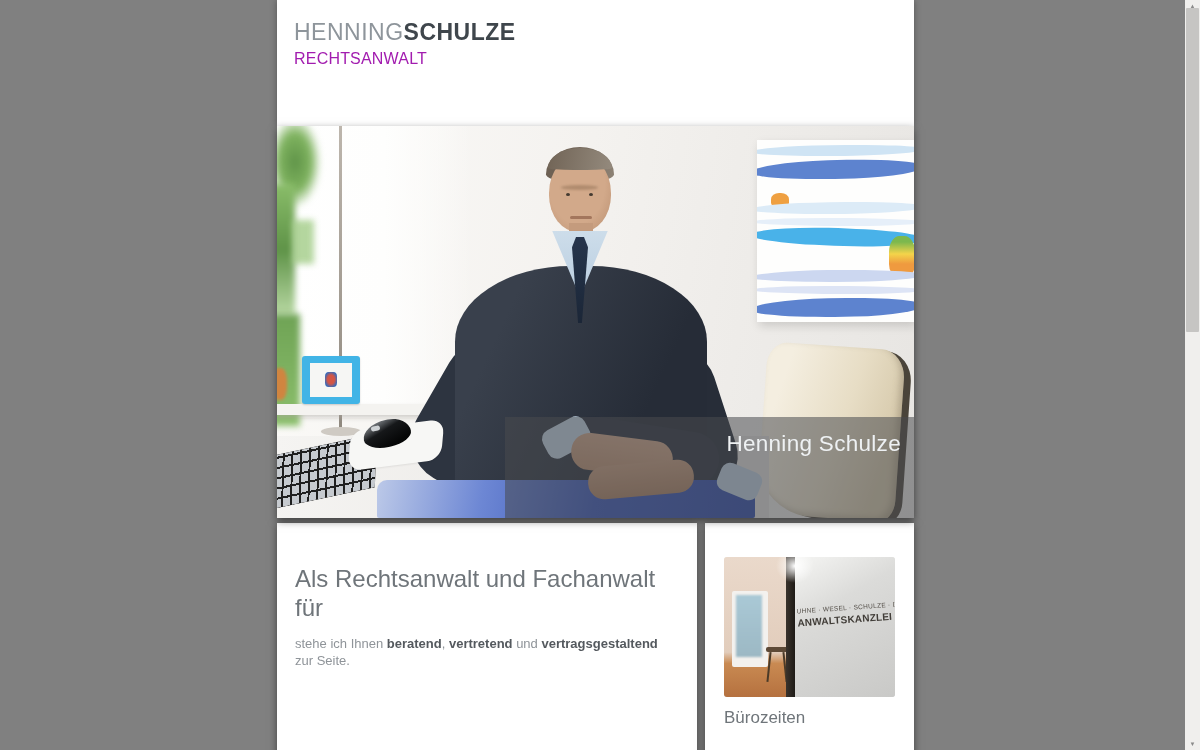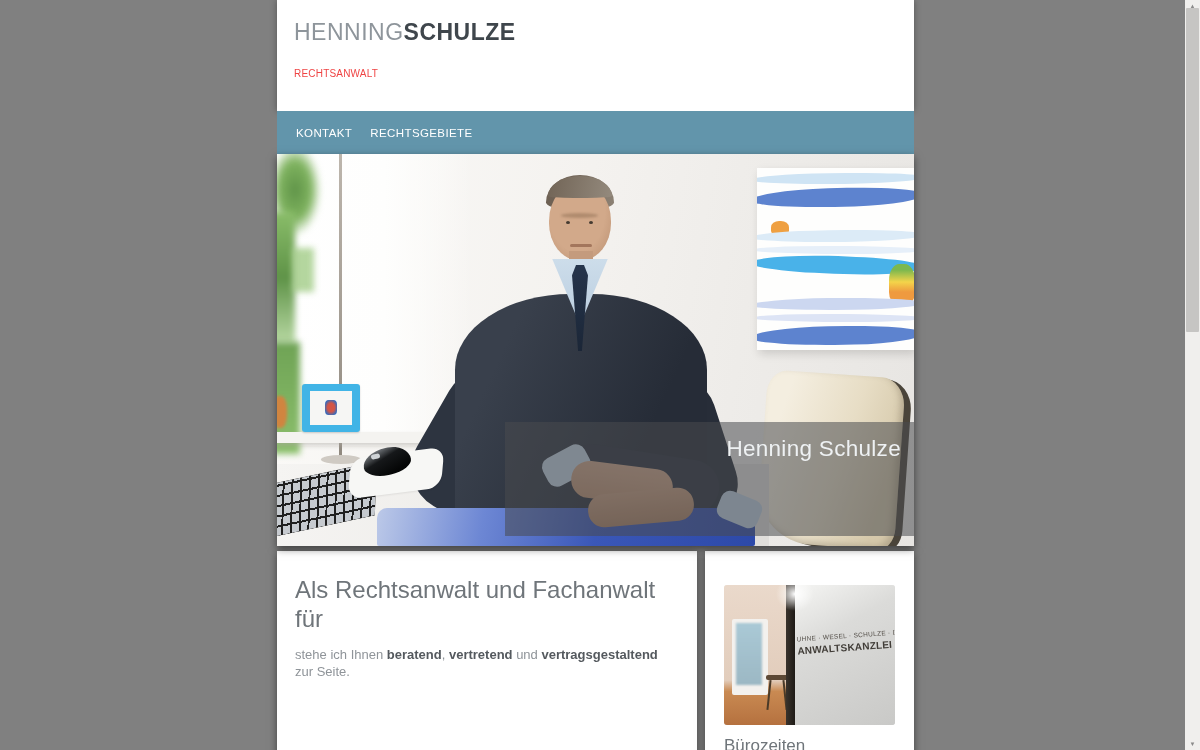--- a/index.html
+++ b/index.html
@@ -4,25 +4,25 @@
 <style>
   html,body{margin:0;padding:0;}
   body{
     width:1200px;height:750px;overflow:hidden;position:relative;
     background:#808080;
     font-family:"Liberation Sans", sans-serif;
   }
   .page-col{position:absolute;left:277px;top:0;width:637px;}
 
   
-  .site-header{background:#ffffff;height:111px;box-sizing:border-box;padding:19px 0 0 17px;box-shadow:0 0 7px rgba(0,0,0,0.35);}
+  .site-header{background:#ffffff;height:126px;box-sizing:border-box;padding:19px 0 0 17px;box-shadow:0 0 7px rgba(0,0,0,0.35);}
   .brand{margin:0;font-size:23px;letter-spacing:.5px;line-height:26px;}
   .brand-first{color:#8e959b;font-weight:400;}
   .brand-last{color:#3f464c;font-weight:700;}
-  .tagline{margin:20px 0 0;font-size:10px;line-height:18px;color:#ef4444;letter-spacing:.2px;}
+  .tagline{margin:5px 0 0;font-size:16px;line-height:18px;color:#a21caf;letter-spacing:.2px;}
 
   
   .main-nav{background:#6295ab;height:43px;display:flex;align-items:center;padding-left:19px;gap:18px;}
   .main-nav a{color:#ffffff;font-size:11.5px;letter-spacing:.4px;text-decoration:none;cursor:pointer;}
 
   
   .hero{position:relative;height:392px;overflow:hidden;
     background:linear-gradient(100deg,#fbfaf8 0%,#f4f2ef 45%,#e7e5e2 100%);
     box-shadow:0 3px 8px rgba(0,0,0,0.5);}
   .hx{position:absolute;}
@@ -81,29 +81,29 @@
   .mousepad{left:72px;top:299px;width:94px;height:40px;background:#f7f7f5;border-radius:14px;transform:rotate(-7deg) skewX(-12deg);box-shadow:0 1px 2px rgba(0,0,0,.08);}
   .mouse{left:86px;top:294px;width:48px;height:27px;background:linear-gradient(160deg,#8a8f94 8%,#16181a 40%,#050606 80%);border-radius:55% 45% 50% 50%/60% 60% 45% 45%;transform:rotate(-12deg);}
   .mouse-scroll{left:94px;top:300px;width:9px;height:5px;background:#cfd3d6;border-radius:3px;transform:rotate(-12deg);}
 
   .blue-pad{left:100px;top:354px;width:378px;height:38px;background:linear-gradient(100deg,#bcc9e8 0%,#6d87d4 28%,#3a57b8 58%,#2d49a8 100%);border-radius:10px 16px 2px 2px;}
   .cuff-left{left:266px;top:296px;width:47px;height:31px;background:#c2d3e2;border-radius:10px;transform:rotate(-28deg);}
   .hand-top{left:294px;top:311px;width:102px;height:37px;background:linear-gradient(#cda488,#bb9172);border-radius:18px;transform:rotate(7deg);}
   .hand-bottom{left:311px;top:337px;width:106px;height:33px;background:linear-gradient(#c49b7d,#ab8264);border-radius:16px;transform:rotate(-5deg);}
   .cuff-right{left:441px;top:341px;width:43px;height:29px;background:#bccfe0;border-radius:9px;transform:rotate(22deg);}
 
-  .hero-caption{left:228px;top:268px;width:409px;height:114px;background:rgba(72,75,79,.55);
+  .hero-caption{left:228px;top:291px;width:409px;height:114px;background:rgba(72,75,79,.55);
     box-sizing:border-box;padding:13px 13px 0 0;text-align:right;
     color:#eef1f3;font-size:22.5px;font-weight:300;line-height:28px;letter-spacing:.3px;}
 
   
   .content-row{display:flex;gap:8px;margin-top:5px;align-items:flex-start;}
   .card{background:#ffffff;box-shadow:0 2px 8px rgba(0,0,0,.5);}
   .main-card{width:420px;box-sizing:border-box;padding:18px 18px 40px;min-height:330px;}
-  .main-card h2{font-weight:300;font-size:24px;line-height:29px;color:#6f757a;margin:6px 0 13px;}
+  .main-card h2{font-weight:300;font-size:24px;line-height:29px;color:#6f757a;margin:23px 0 13px;}
   .main-card p{font-size:13px;line-height:17px;color:#8f9499;margin:11px 0;}
   .main-card p .b{font-weight:700;color:#54595e;}
   .side-card{width:209px;box-sizing:border-box;padding:34px 19px 30px;min-height:290px;}
   .side-card h3{font-size:17px;font-weight:400;color:#6f757a;margin:11px 0 0;}
 
   
   .office-photo{position:relative;width:171px;height:140px;border-radius:3px;overflow:hidden;background:linear-gradient(160deg,#eeeeec,#cfcfcd);}
   .op{position:absolute;}
   .op-hall{left:0;top:0;width:66px;height:140px;background:linear-gradient(#ead9cb 0%,#e2cdbc 68%,#c98a52 76%,#b5713f 100%);}
   .op-door{left:8px;top:34px;width:36px;height:76px;background:#f3f1ee;border-radius:2px;}
@@ -132,24 +132,20 @@
 
   <header class="site-header">
     <h1 class="brand">
       <span class="brand-first">HENNING</span><span class="brand-last">SCHULZE</span>
     </h1>
     <p class="tagline">
       <span>RECHTSANWALT</span><br>
     </p>
   </header>
 
-  <nav class="main-nav">
-    <a>KONTAKT</a>
-    <a>RECHTSGEBIETE</a>
-  </nav>
 
   <div class="hero">
     <div class="hx window-light"></div>
     <div class="hx foliage1"></div>
     <div class="hx foliage2"></div>
     <div class="hx foliage3"></div>
     <div class="hx foliage4"></div>
     <div class="hx lamp-pole"></div>
     <div class="hx lamp-base"></div>
     <div class="hx sill"></div>

